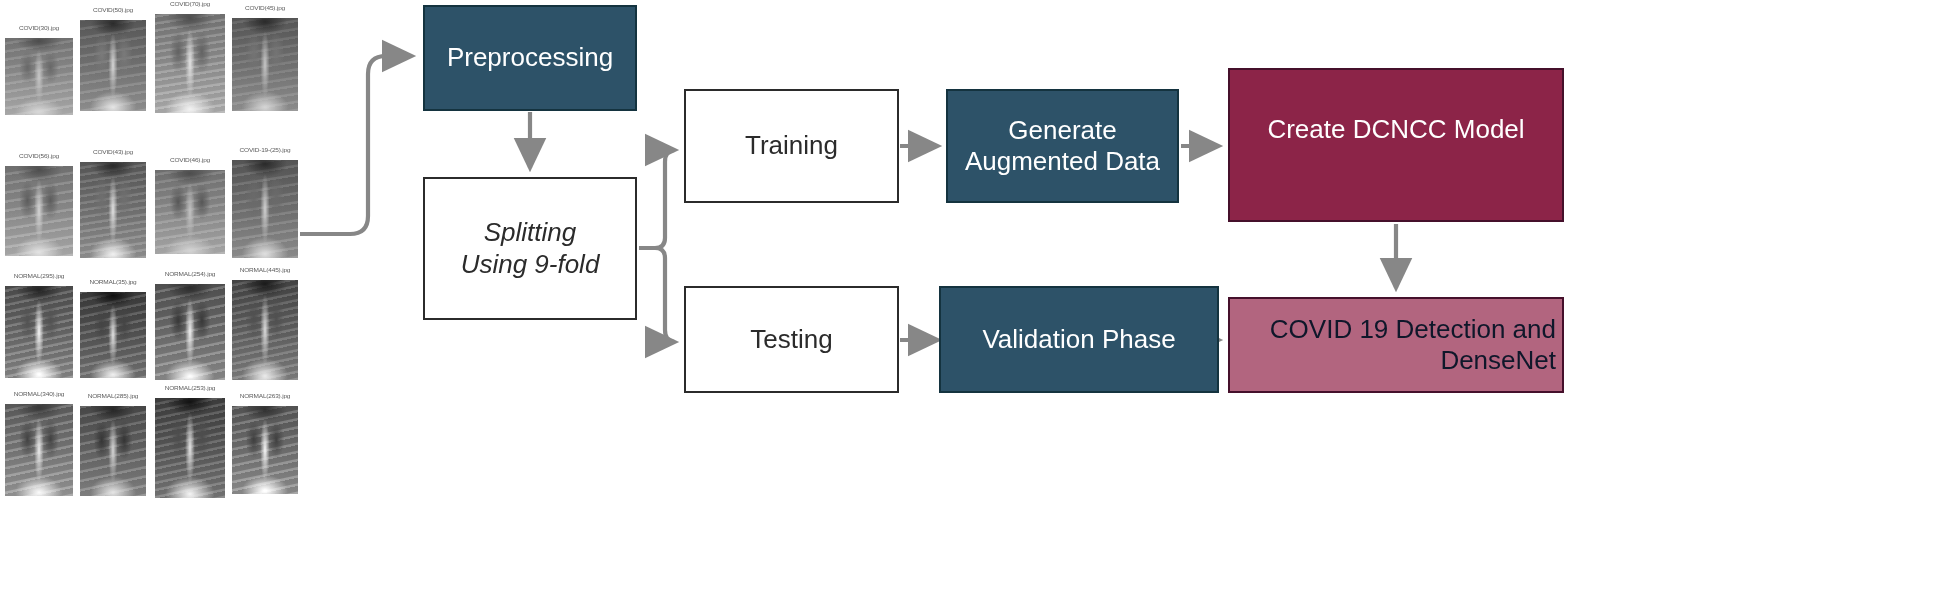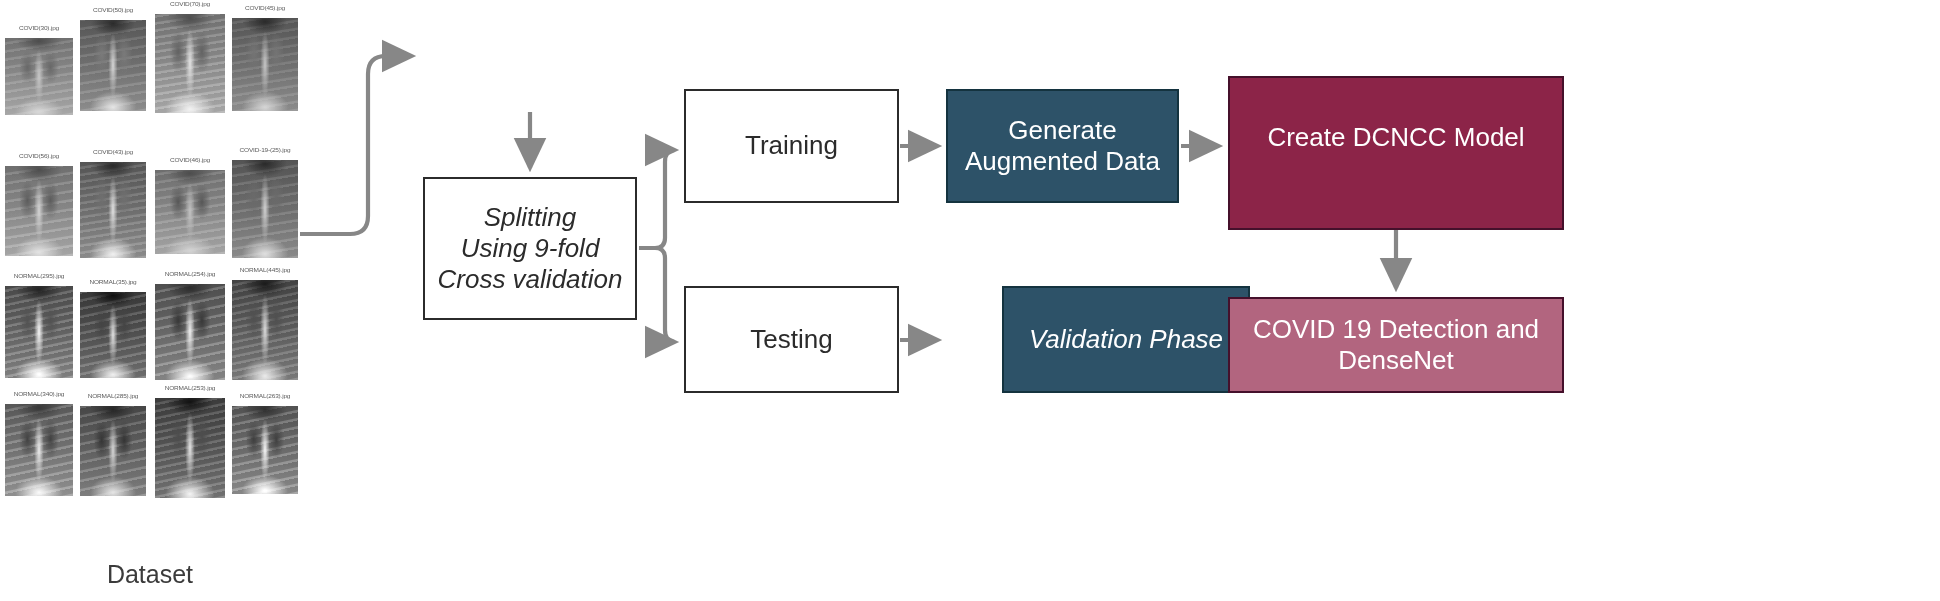--- a/index.html
+++ b/index.html
@@ -59,22 +59,23 @@
   }
   .node-maroon{
     background:#8c2448;
     border:2.4px solid #45102b;
     color:#ffffff;
     font-size:26px;
   }
   .node-rose{
     background:#b2657f;
     border:2.4px solid #45102b;
-    color:#ffffff;
-    font-size:26px;
+    color:#0f172a;
+    font-size:26px;
+    text-align:right;
   }
   .node-splitting{font-size:26px;}
 
   #dataset-caption{
     position:absolute;
     left:0;top:560px;width:300px;
     text-align:center;
     font-size:25px;
     color:#3b3b3b;
   }
@@ -178,21 +179,20 @@
         </div>
       </div>
       <div class="thumb" style="left: 232px; top: 392px; width: 66px; height: 104px;">
         <div class="cap">NORMAL(263).jpg</div>
         <div class="img" style="top: 14px; height: 88px;">
           <div class="xray" style="background: radial-gradient(17% 30% at 33% 38%, rgb(66, 66, 66) 0%, rgba(66, 66, 66, 0) 72%), radial-gradient(17% 30% at 67% 38%, rgb(66, 66, 66) 0%, rgba(66, 66, 66, 0) 72%), radial-gradient(9% 46%, rgb(240, 240, 240) 0%, rgba(240, 240, 240, 0) 78%), radial-gradient(44% 22% at 50% 96%, rgb(255, 255, 255) 0%, rgba(240, 240, 240, 0) 80%), radial-gradient(40% 16% at 50% 4%, rgb(51, 51, 51) 0%, rgba(71, 71, 71, 0) 84%), repeating-linear-gradient(-12deg, rgba(240, 240, 240, 0.2) 0px, rgba(240, 240, 240, 0.2) 2px, rgba(66, 66, 66, 0.16) 3px, rgba(66, 66, 66, 0.16) 8px), linear-gradient(rgb(87, 87, 87) 0%, rgb(112, 112, 112) 45%, rgb(148, 148, 148) 100%); filter: blur(0.5px) contrast(1.05);"></div>
         </div>
       </div>
     </div>
 
-  <div id="dataset-caption">Dataset</div>
 
   <svg id="arrows" viewBox="0 0 1940 601">
     <defs>
       <marker id="ah" markerWidth="9" markerHeight="9" refX="7.2" refY="4.5" orient="auto" markerUnits="strokeWidth">
         <path d="M0,0.6 L8.2,4.5 L0,8.4 z" fill="#878787"></path>
       </marker>
     </defs>
     <g fill="none" stroke="#878787" stroke-width="4.2" marker-end="url(#ah)">
 
       <path d="M300,234 L350,234 Q368,234 368,216 L368,74 Q368,56 386,56 L412,56"></path>
@@ -208,52 +208,54 @@
       <path d="M1181,146 L1219,146"></path>
 
       <path d="M1396,224 L1396,288"></path>
 
       <path d="M900,340 L938,340"></path>
 
       <path d="M1181,340 L1219,340"></path>
     </g>
   </svg>
 
+  <div class="node node-teal" style="left:423px;top:5px;width:214px;height:106px;">
+    <span class="lbl">Preprocessing</span>
+  </div>
 
   <div class="node node-plain node-splitting" style="left:423px;top:177px;width:214px;height:143px;font-style:italic;">
     <span class="lbl">
       <span>Splitting</span><br>
       <span>Using 9-fold</span><br>
-      <span>Cross validation</span>
     </span>
   </div>
 
   <div class="node node-plain" style="left:684px;top:89px;width:215px;height:114px;">
     <span class="lbl">Training</span>
   </div>
 
   <div class="node node-teal" style="left:946px;top:89px;width:233px;height:114px;">
     <span class="lbl">
       <span>Generate</span><br>
       <span>Augmented Data</span>
     </span>
   </div>
 
-  <div class="node node-maroon" style="left:1228px;top:68px;width:336px;height:154px;margin-top:8px;">
+  <div class="node node-maroon" style="left:1228px;top:68px;width:336px;height:154px;">
     <span class="lbl">
       <span>Create DCNCC Model</span><br>
       <br>
     </span>
   </div>
 
   <div class="node node-plain" style="left:684px;top:286px;width:215px;height:107px;">
     <span class="lbl">Testing</span>
   </div>
 
-  <div class="node node-teal" style="left:1002px;top:286px;width:248px;height:107px;font-style:italic;">
+  <div class="node node-teal" style="left:939px;top:286px;width:280px;height:107px;">
     <span class="lbl">Validation Phase</span>
   </div>
 
   <div class="node node-rose" style="left:1228px;top:297px;width:336px;height:96px;">
     <span class="lbl">
       <span>COVID 19 Detection and</span><br>
       <span>DenseNet</span>
     </span>
   </div>
 

